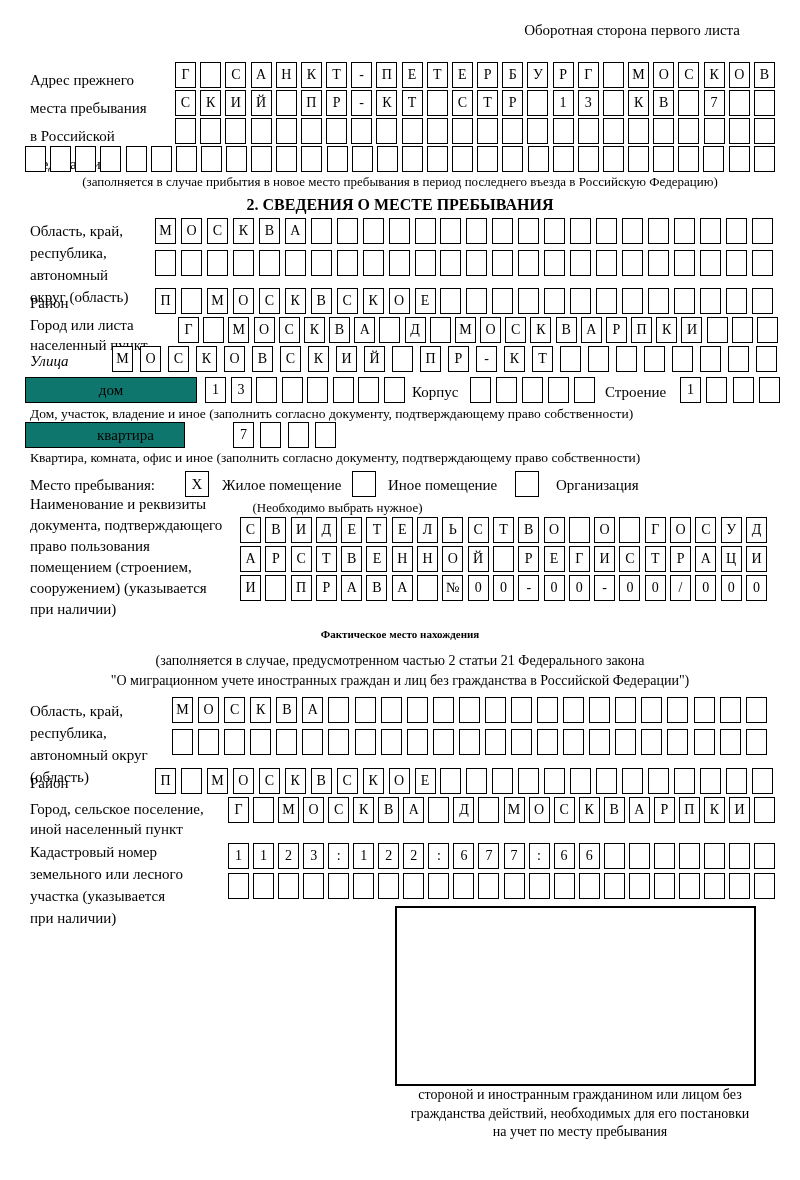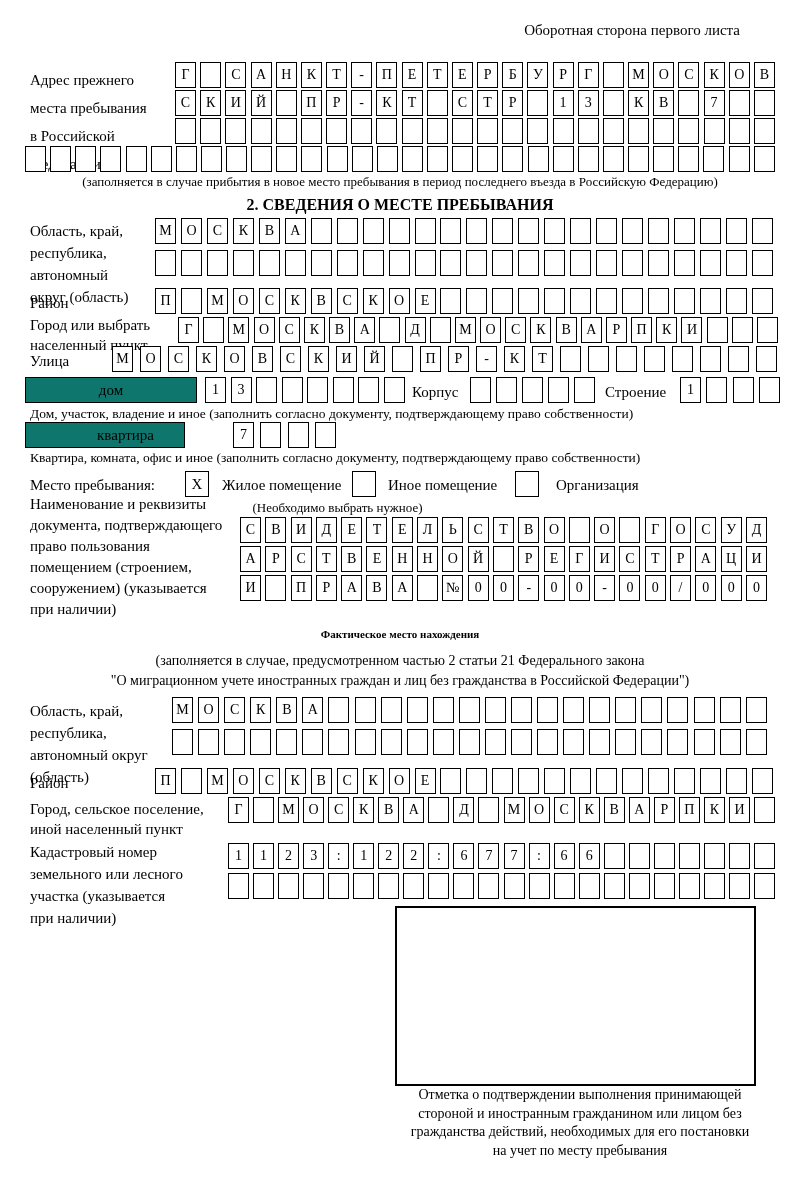--- a/index.html
+++ b/index.html
@@ -230,21 +230,21 @@
       <span class="cell"></span>
       <span class="cell"></span>
       <span class="cell"></span>
       <span class="cell"></span>
       <span class="cell"></span>
       <span class="cell"></span>
       <span class="cell"></span>
     </div>
 
   <div class="lbl" style="top:315px;left:30px;line-height:20px;">
-    <div>Город или выбрать</div>
+    <div>Город или листа</div>
     <div>населенный пункт</div>
   </div>
   <div class="boxrow" style="top:317px;left:178px;width:600px;">
       <span class="cell">Г</span>
       <span class="cell"></span>
       <span class="cell">М</span>
       <span class="cell">О</span>
       <span class="cell">С</span>
       <span class="cell">К</span>
       <span class="cell">В</span>
@@ -260,21 +260,21 @@
       <span class="cell">А</span>
       <span class="cell">Р</span>
       <span class="cell">П</span>
       <span class="cell">К</span>
       <span class="cell">И</span>
       <span class="cell"></span>
       <span class="cell"></span>
       <span class="cell"></span>
     </div>
 
-  <div class="lbl" style="top:350px;left:30px;">Улица</div>
+  <div class="lbl" style="top:350px;left:30px;font-style:italic;">Улица</div>
   <div class="boxrow" style="top:346px;left:112px;width:665px;">
       <span class="cell">М</span>
       <span class="cell">О</span>
       <span class="cell">С</span>
       <span class="cell">К</span>
       <span class="cell">О</span>
       <span class="cell">В</span>
       <span class="cell">С</span>
       <span class="cell">К</span>
       <span class="cell">И</span>
@@ -587,19 +587,18 @@
       <span class="cell"></span>
       <span class="cell"></span>
       <span class="cell"></span>
       <span class="cell"></span>
       <span class="cell"></span>
       <span class="cell"></span>
     </div>
 
   <div class="bigbox" style="top:906px;left:395px;width:357px;height:176px;"></div>
   <div class="cap" style="top:1086px;left:370px;width:420px;font-size:14px;line-height:18.5px;">
-    <div>Отметка о подтверждении выполнения принимающей</div>
     <div>стороной и иностранным гражданином или лицом без</div>
     <div>гражданства действий, необходимых для его постановки</div>
     <div>на учет по месту пребывания</div>
   </div>
 
 </div>
 
 </body></html>

